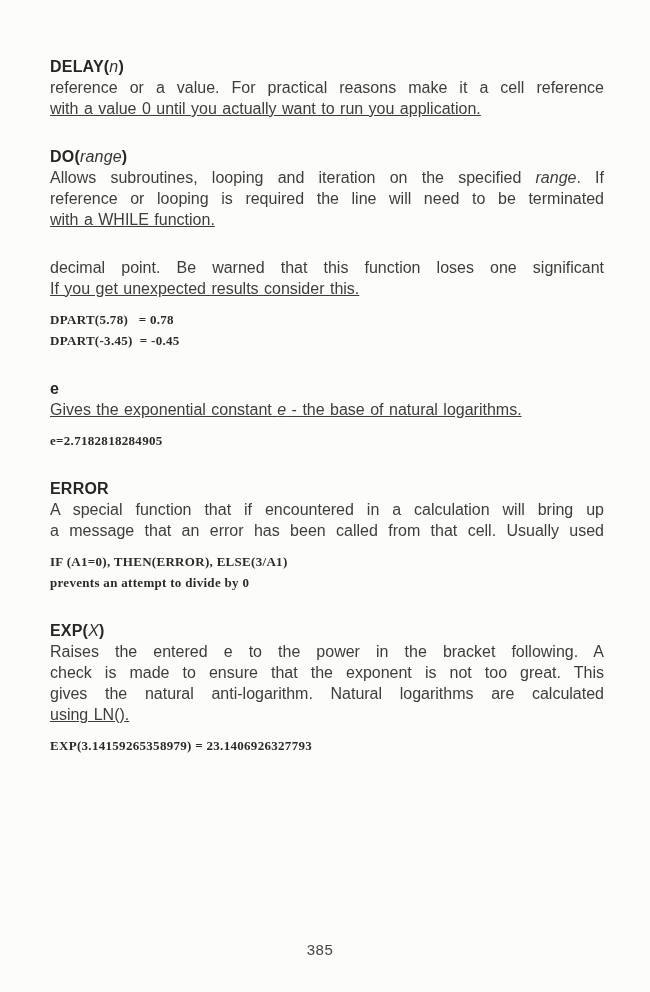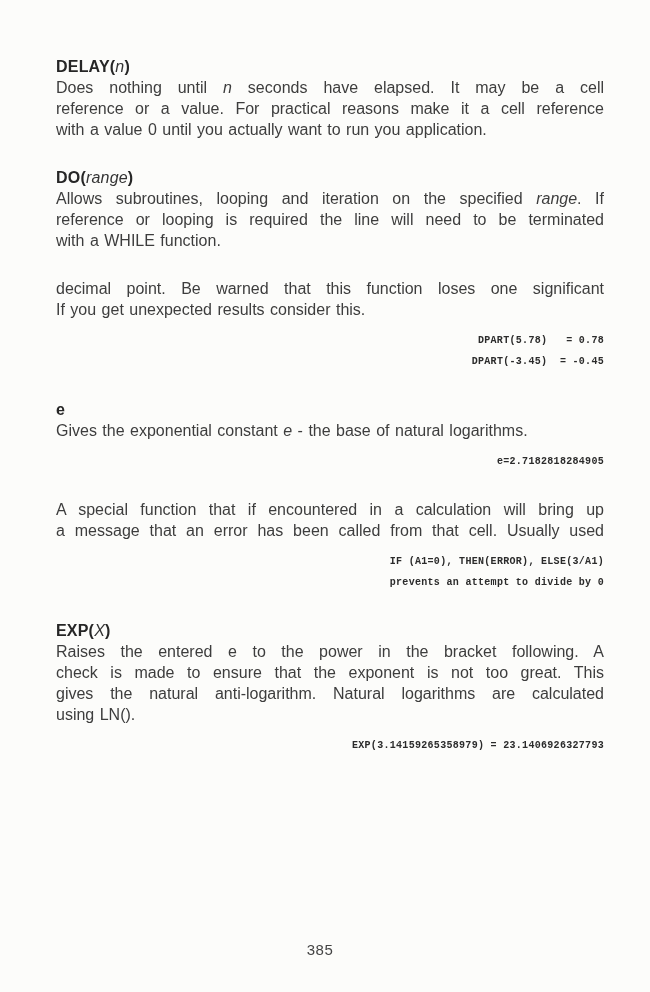--- a/index.html
+++ b/index.html
@@ -13,21 +13,21 @@
     height: 992px;
     margin: 0 auto;
     background: #fcfcfa;
     color: #3a3a3a;
     font-family: "Liberation Sans", sans-serif;
     overflow: hidden;
     box-sizing: border-box;
     padding: 56px 46px 0 44px;
   }
   section.fn {
-    margin: 0 0 27px 12px;
+    margin: 0 0 27px 6px;
   }
   .fn-heading {
     margin: 0;
     font-size: 16px;
     line-height: 21px;
     font-weight: bold;
     color: #262626;
     letter-spacing: 0.2px;
   }
   .fn-heading .harg {
@@ -41,34 +41,34 @@
     line-height: 21px;
     color: #3d3d3d;
     word-spacing: 1px;
   }
   .fn-body .tline {
     text-align: justify;
     text-align-last: justify;
   }
   .fn-body .tline.last {
     text-align-last: left;
+    text-decoration: underline;
   }
   .fn-body .it {
     font-style: italic;
   }
   .fn-code {
     margin: 10px 0 0 0;
-    font-family: Liberation Mono, monospace;
+    font-family: Liberation Serif, serif;
     font-weight: bold;
-    font-size: 10px;
+    font-size: 13px;
     line-height: 21px;
     color: #2b2b2b;
     white-space: pre;
     letter-spacing: 0.3px;
-    text-align: right;
   }
   .fn-code:empty { display: none; }
   .page-footer {
     position: absolute;
     left: 0;
     right: 10px;
     top: 941px;
     text-align: center;
     font-size: 15px;
     color: #444444;
@@ -76,21 +76,20 @@
   }
 </style>
 </head>
 <body>
 
 <div class="page">
 
   <section class="fn">
     <h2 class="fn-heading"><span>DELAY(</span><span class="harg">n</span><span>)</span></h2>
     <div class="fn-body">
-        <div class="tline"><span>Does nothing until </span><span class="it">n</span><span> seconds have elapsed. It may be a cell</span></div>
         <div class="tline"><span>reference or a value. For practical reasons make it a cell reference</span></div>
         <div class="tline last"><span>with a value 0 until you actually want to run you application.</span></div>
       </div>
 
   </section>
 
   <section class="fn">
     <h2 class="fn-heading"><span>DO(</span><span class="harg">range</span><span>)</span></h2>
     <div class="fn-body">
         <div class="tline"><span>Allows subroutines, looping and iteration on the specified </span><span class="it">range</span><span>. If</span></div>
@@ -111,20 +110,21 @@
 
   <section class="fn">
     <h2 class="fn-heading"><span>e</span><span class="harg"></span><span></span></h2>
     <div class="fn-body">
         <div class="tline last"><span>Gives the exponential constant </span><span class="it">e</span><span> - the base of natural logarithms.</span></div>
       </div>
     <pre class="fn-code">e=2.7182818284905</pre>
   </section>
 
   <section class="fn">
+    <h2 class="fn-heading"><span>ERROR</span><span class="harg"></span><span></span></h2>
     <div class="fn-body">
         <div class="tline"><span>A special function that if encountered in a calculation will bring up</span></div>
         <div class="tline"><span>a message that an error has been called from that cell. Usually used</span></div>
       </div>
     <pre class="fn-code">IF (A1=0), THEN(ERROR), ELSE(3/A1)
 prevents an attempt to divide by 0</pre>
   </section>
 
   <section class="fn">
     <h2 class="fn-heading"><span>EXP(</span><span class="harg">X</span><span>)</span></h2>

